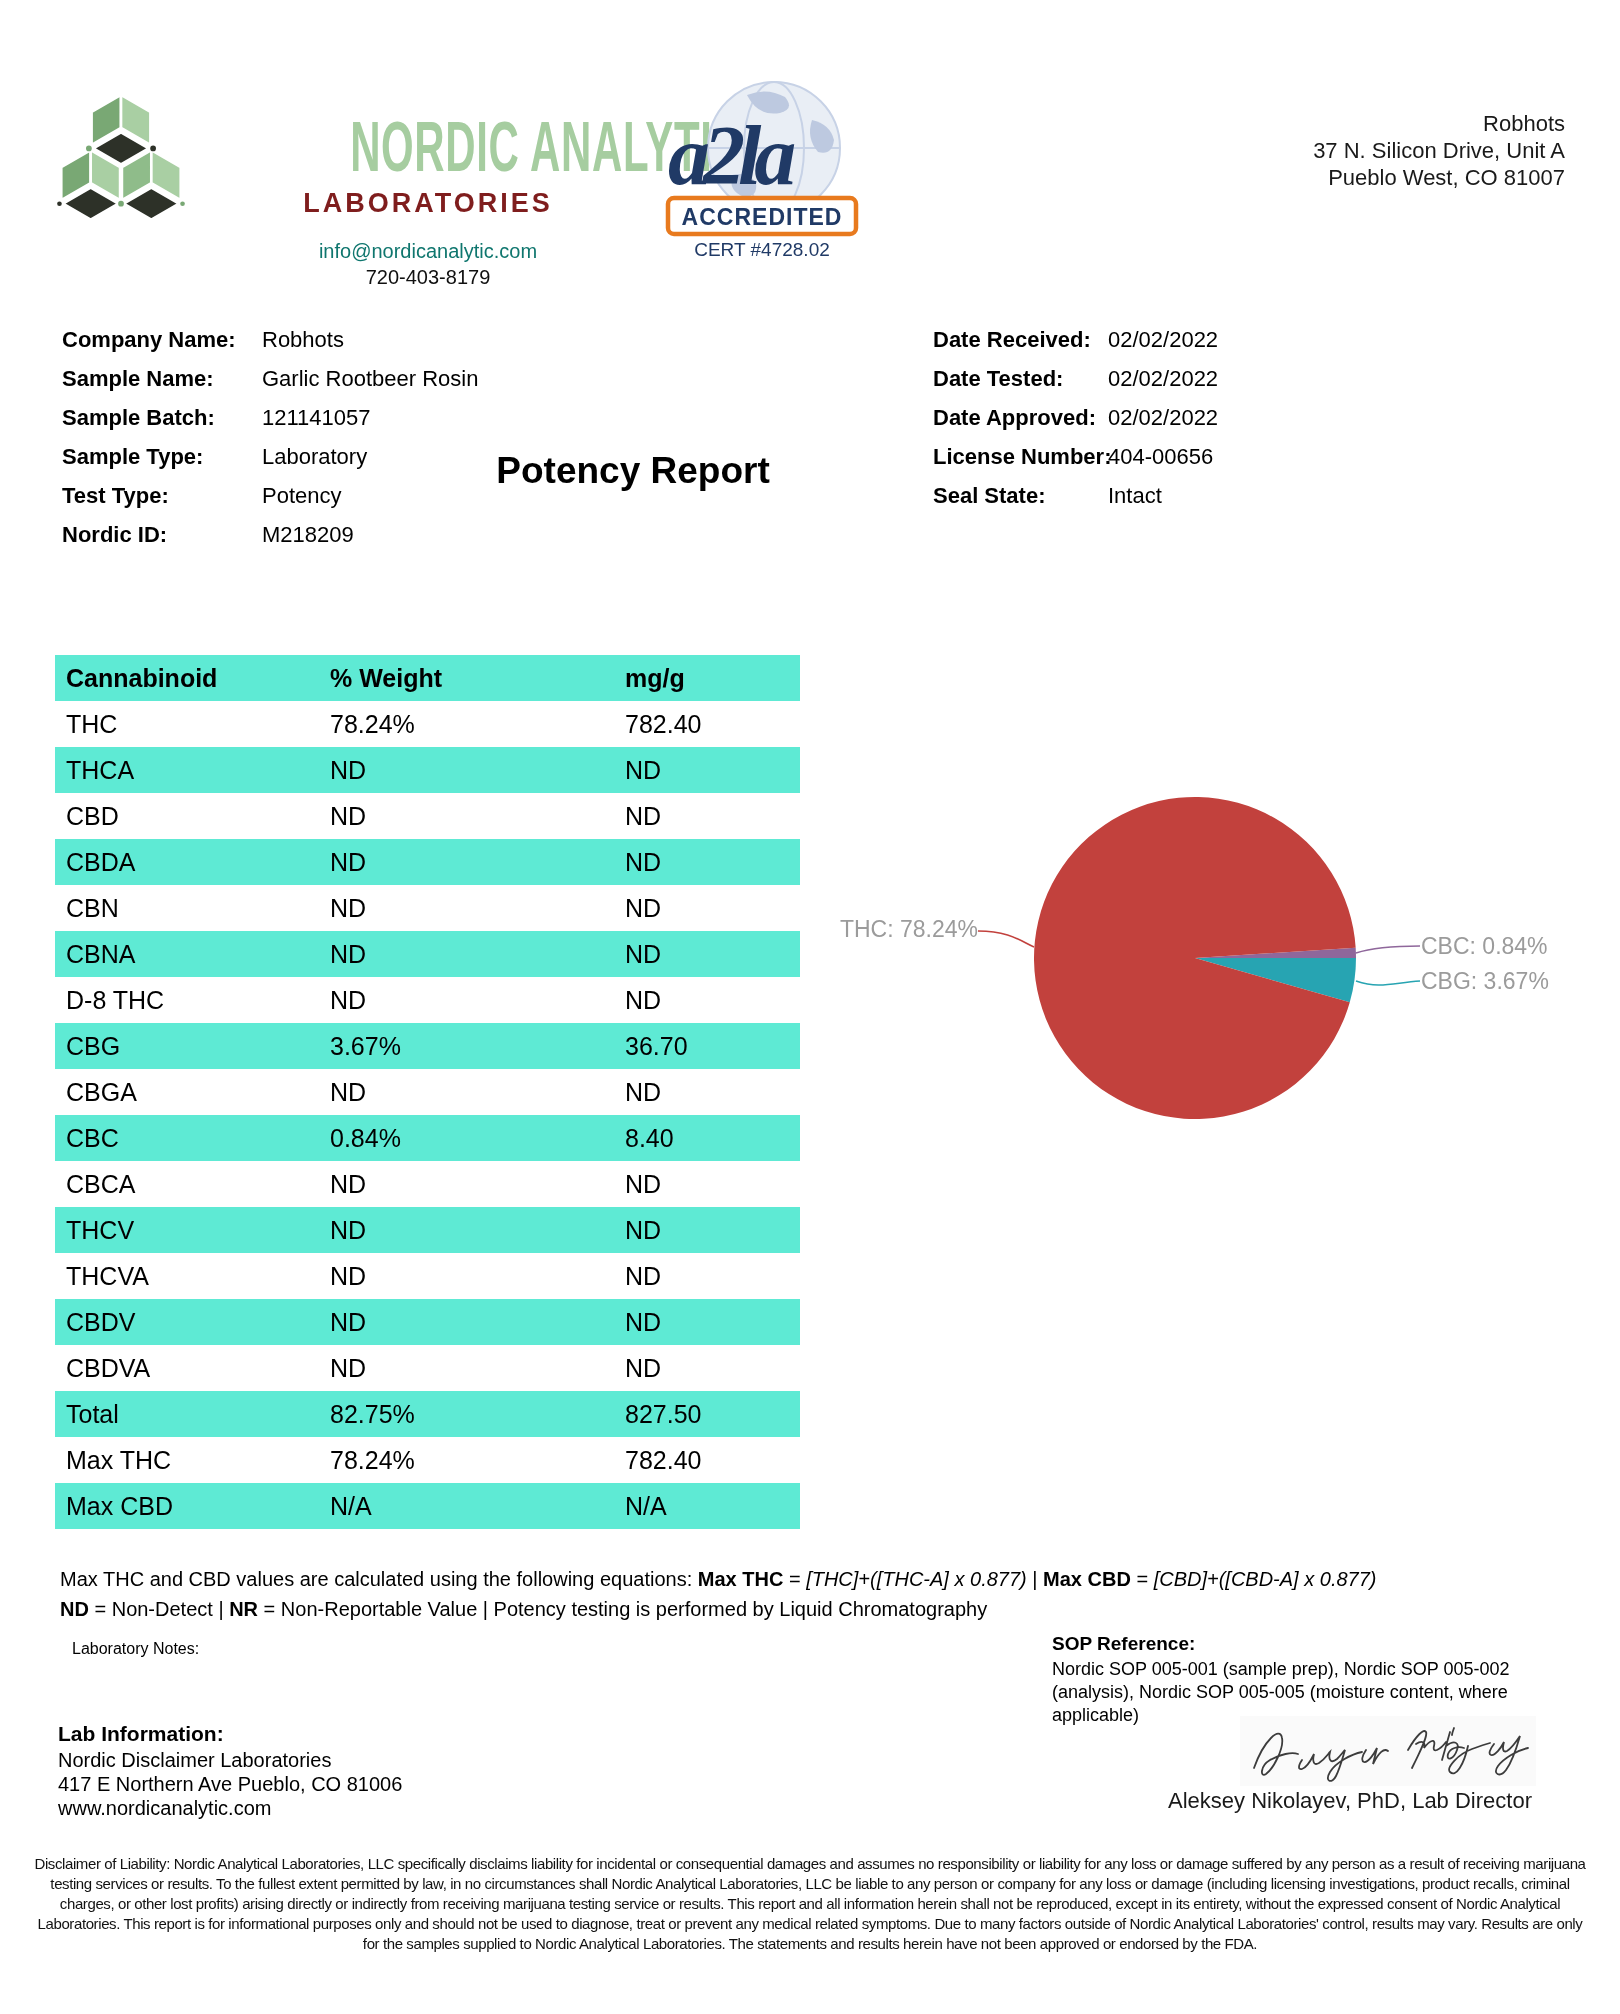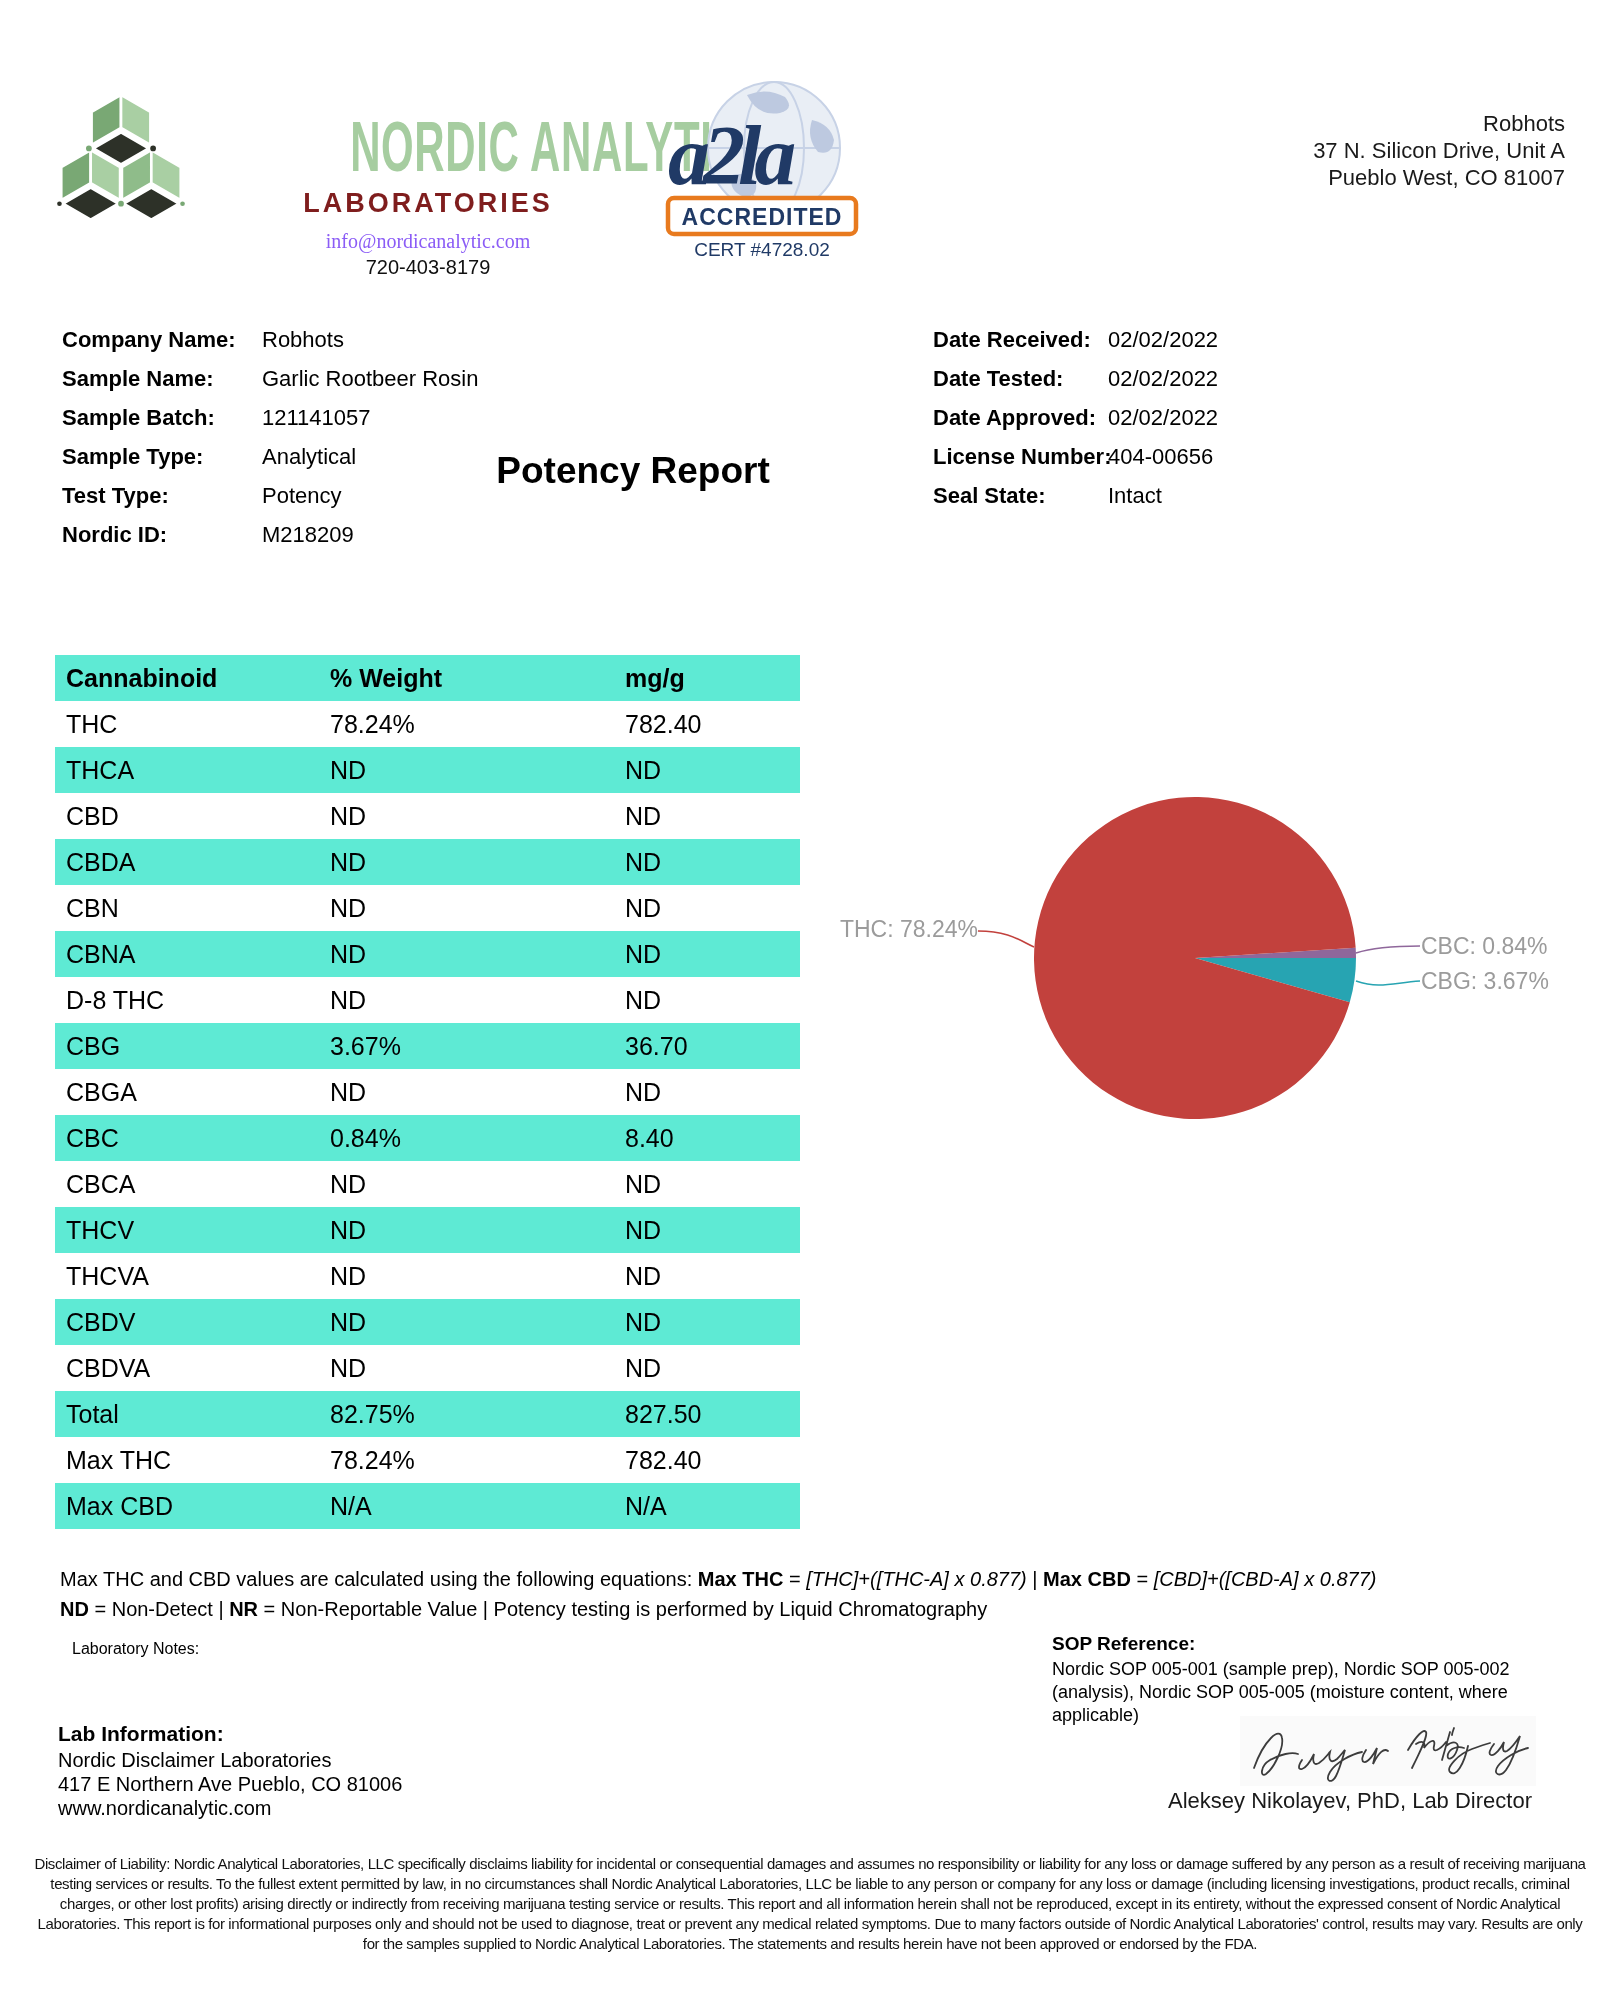--- a/index.html
+++ b/index.html
@@ -14,21 +14,21 @@
   .logo-text{left:200px;top:112px;width:456px;text-align:center;}
   .logo-title{
     display:inline-block;font-size:70px;font-weight:bold;line-height:1;
     color:#a6cda0;transform:scaleX(0.60);transform-origin:center;
     white-space:nowrap;letter-spacing:1px;
   }
   .logo-sub{
     margin-top:6px;font-size:27px;font-weight:600;letter-spacing:3px;
     color:#7f1d1d;white-space:nowrap;
   }
-  .logo-email{margin-top:11px;font-size:20px;color:#8b5cf6;font-family:Liberation Serif, serif;}
+  .logo-email{margin-top:21px;font-size:20px;color:#0f766e;}
   .logo-phone{margin-top:3px;font-size:20px;color:#101010;}
 
   .badge-svg{left:662px;top:80px;width:200px;height:185px;}
 
   .client-address{
     left:1045px;top:110px;width:520px;text-align:right;
     font-size:22px;line-height:27px;color:#1a1a1a;
   }
 
   
@@ -145,21 +145,21 @@
     <div class="info-row">
       <span class="lbl">Sample Name:</span>
       <span class="val">Garlic Rootbeer Rosin</span>
     </div>
     <div class="info-row">
       <span class="lbl">Sample Batch:</span>
       <span class="val">121141057</span>
     </div>
     <div class="info-row">
       <span class="lbl">Sample Type:</span>
-      <span class="val">Analytical</span>
+      <span class="val">Laboratory</span>
     </div>
     <div class="info-row">
       <span class="lbl">Test Type:</span>
       <span class="val">Potency</span>
     </div>
     <div class="info-row">
       <span class="lbl">Nordic ID:</span>
       <span class="val">M218209</span>
     </div>
   </div>

